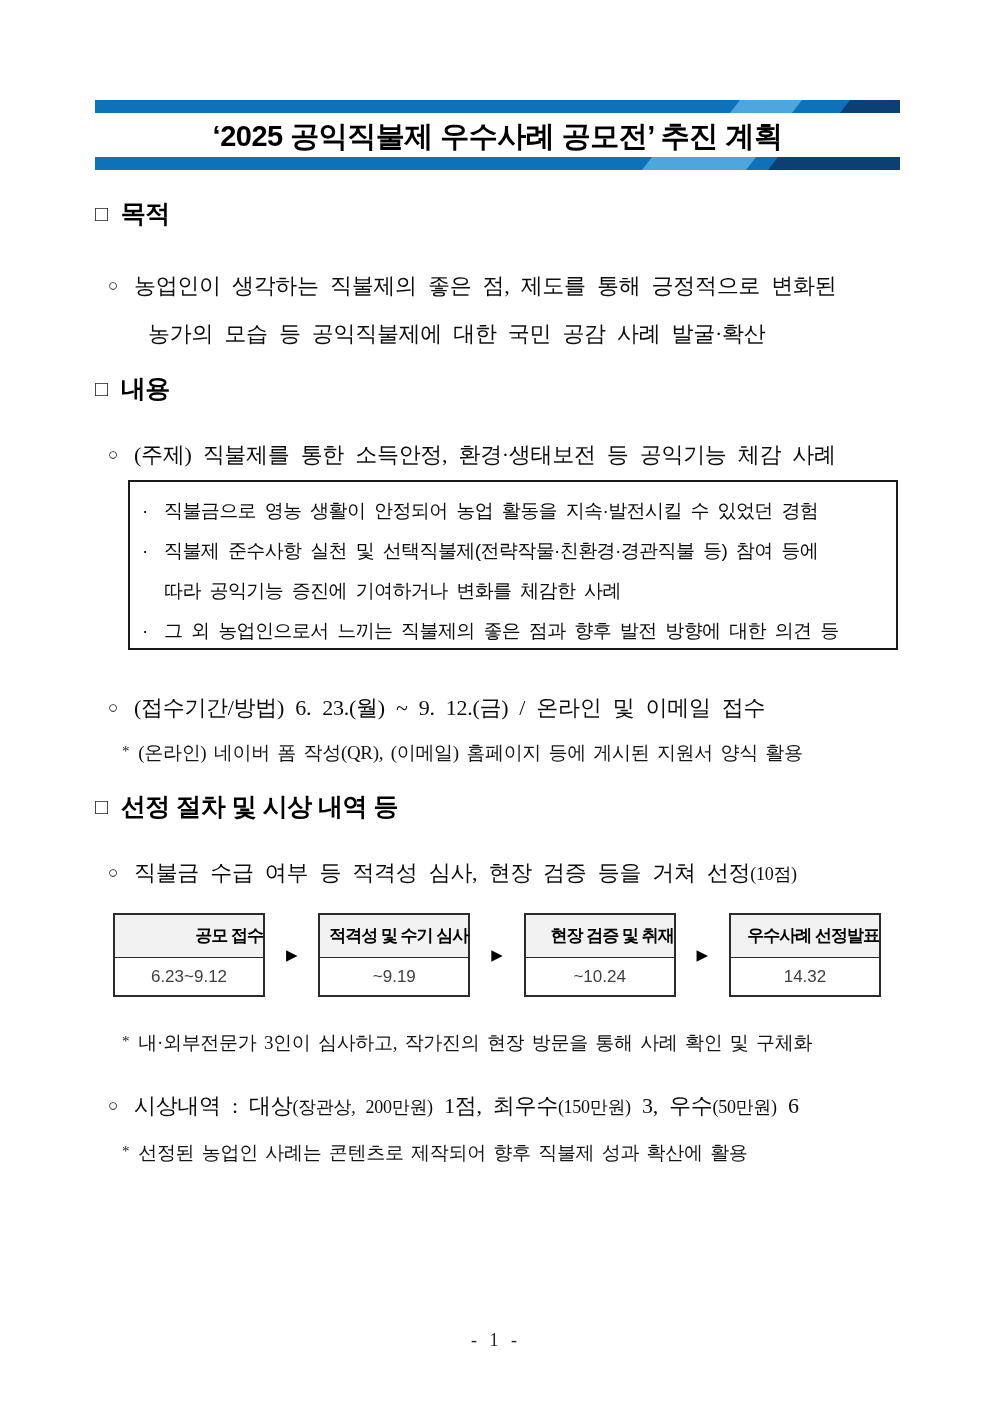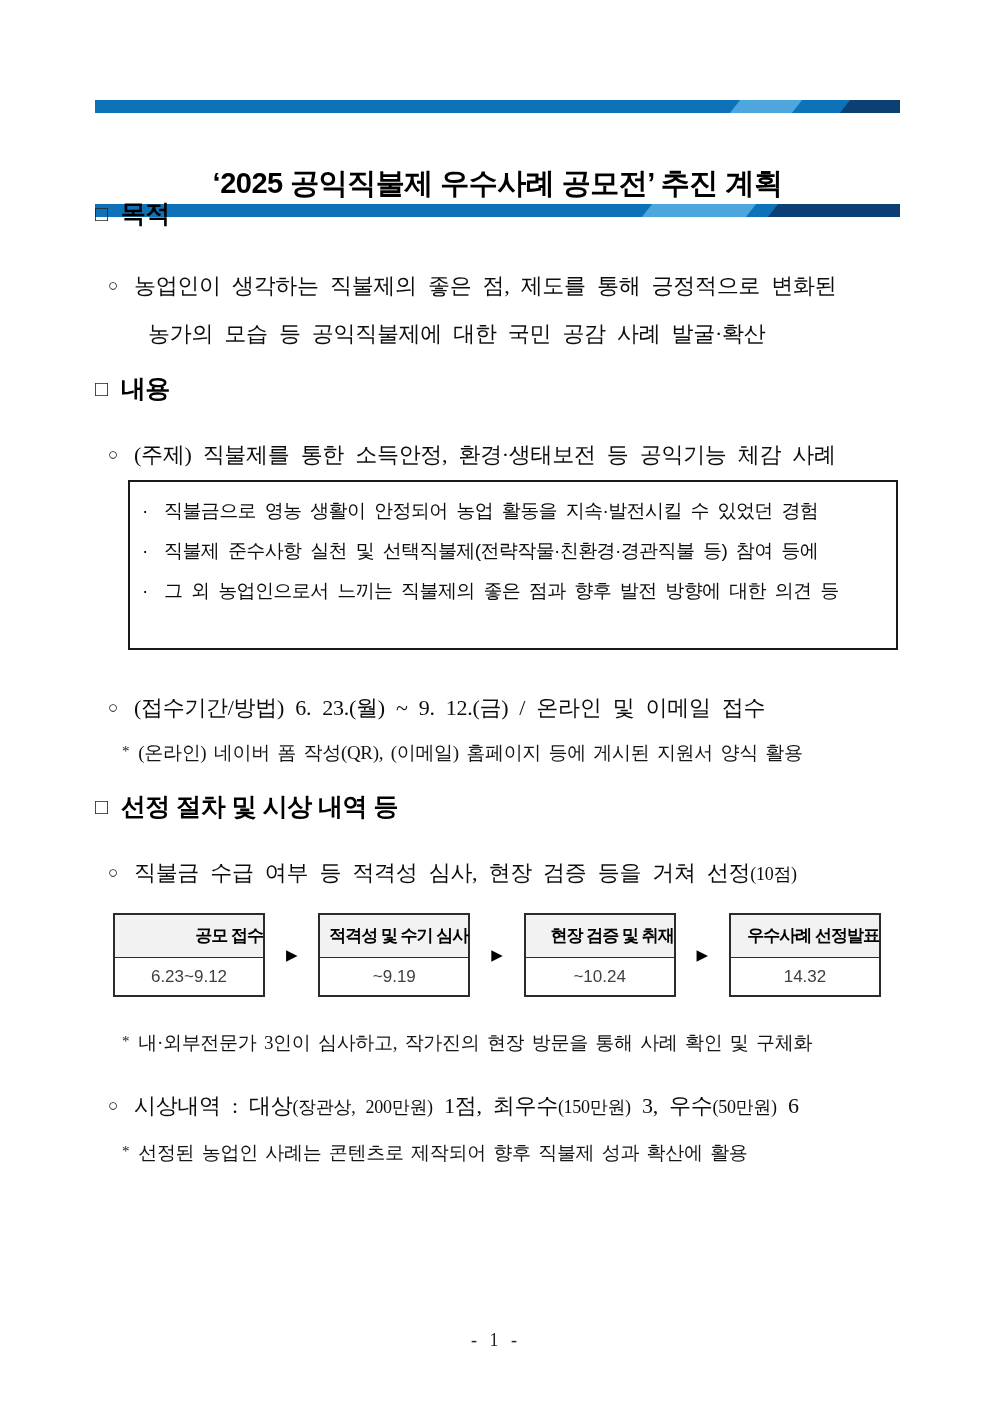--- a/index.html
+++ b/index.html
@@ -14,21 +14,21 @@
   .banner{left:95px;top:100px;width:805px}
   .bar{position:relative;height:13px;background:#0e72b8;overflow:hidden}
   .bar .seg{position:absolute;top:-3px;bottom:-3px;transform:skewX(-38deg)}
   .bar.top .seg.light{left:640px;width:62px;background:#4da7dc}
   .bar.top .seg.navy{left:750px;width:80px;background:#0c4075}
   .bar.bot .seg.light{left:552px;width:104px;background:#4da7dc}
   .bar.bot .seg.navy{left:678px;width:150px;background:#0c4075}
   .title-text{
     height:44px;line-height:46px;text-align:center;
     font-family:"Liberation Sans","DejaVu Sans",sans-serif;
-    font-weight:800;font-size:29px;letter-spacing:-0.5px;color:#000;margin-top:47px;
+    font-weight:800;font-size:29px;letter-spacing:-0.5px;color:#000;
   }
 
   
   .heading{left:95px;font-family:"Liberation Sans","DejaVu Sans",sans-serif;
     font-weight:800;font-size:25px;color:#000;letter-spacing:-0.5px;white-space:nowrap}
   .sq{display:inline-block;font-size:22px;font-weight:400;margin-right:13px;
       transform:translateY(-1px);color:#222}
 
   
   .para{left:108px;width:800px;font-size:22px;color:#0d0d0d;
@@ -96,20 +96,24 @@
 <div class="abs cbox">
   <div class="line">
       <span class="dot">·</span>
       <span class="txt">직불금으로 영농 생활이 안정되어 농업 활동을 지속·발전시킬 수 있었던 경험</span>
     </div>
   <div class="line">
       <span class="dot">·</span>
       <span class="txt">직불제 준수사항 실천 및 선택직불제(전략작물·친환경·경관직불 등) 참여 등에</span>
     </div>
   <div class="line">
+      <span class="dot"></span>
+      <span class="txt">따라 공익기능 증진에 기여하거나 변화를 체감한 사례</span>
+    </div>
+  <div class="line">
       <span class="dot">·</span>
       <span class="txt">그 외 농업인으로서 느끼는 직불제의 좋은 점과 향후 발전 방향에 대한 의견 등</span>
     </div>
 </div>
 
 <div class="abs para" style="top:685px"><span class="circ">○</span><span class="b">(접수기간/방법)</span> <span>6. 23.(월) ~ 9. 12.(금) / 온라인 및 이메일 접수</span></div>
 
 <div class="abs fnote" style="top:740px"><span class="star">*</span><span>(온라인) 네이버 폼 작성(QR), (이메일) 홈페이지 등에 게시된 지원서 양식 활용</span></div>
 
 <div class="abs heading" style="top:790px"><span class="sq">□</span><span>선정 절차 및 시상 내역 등</span></div>

